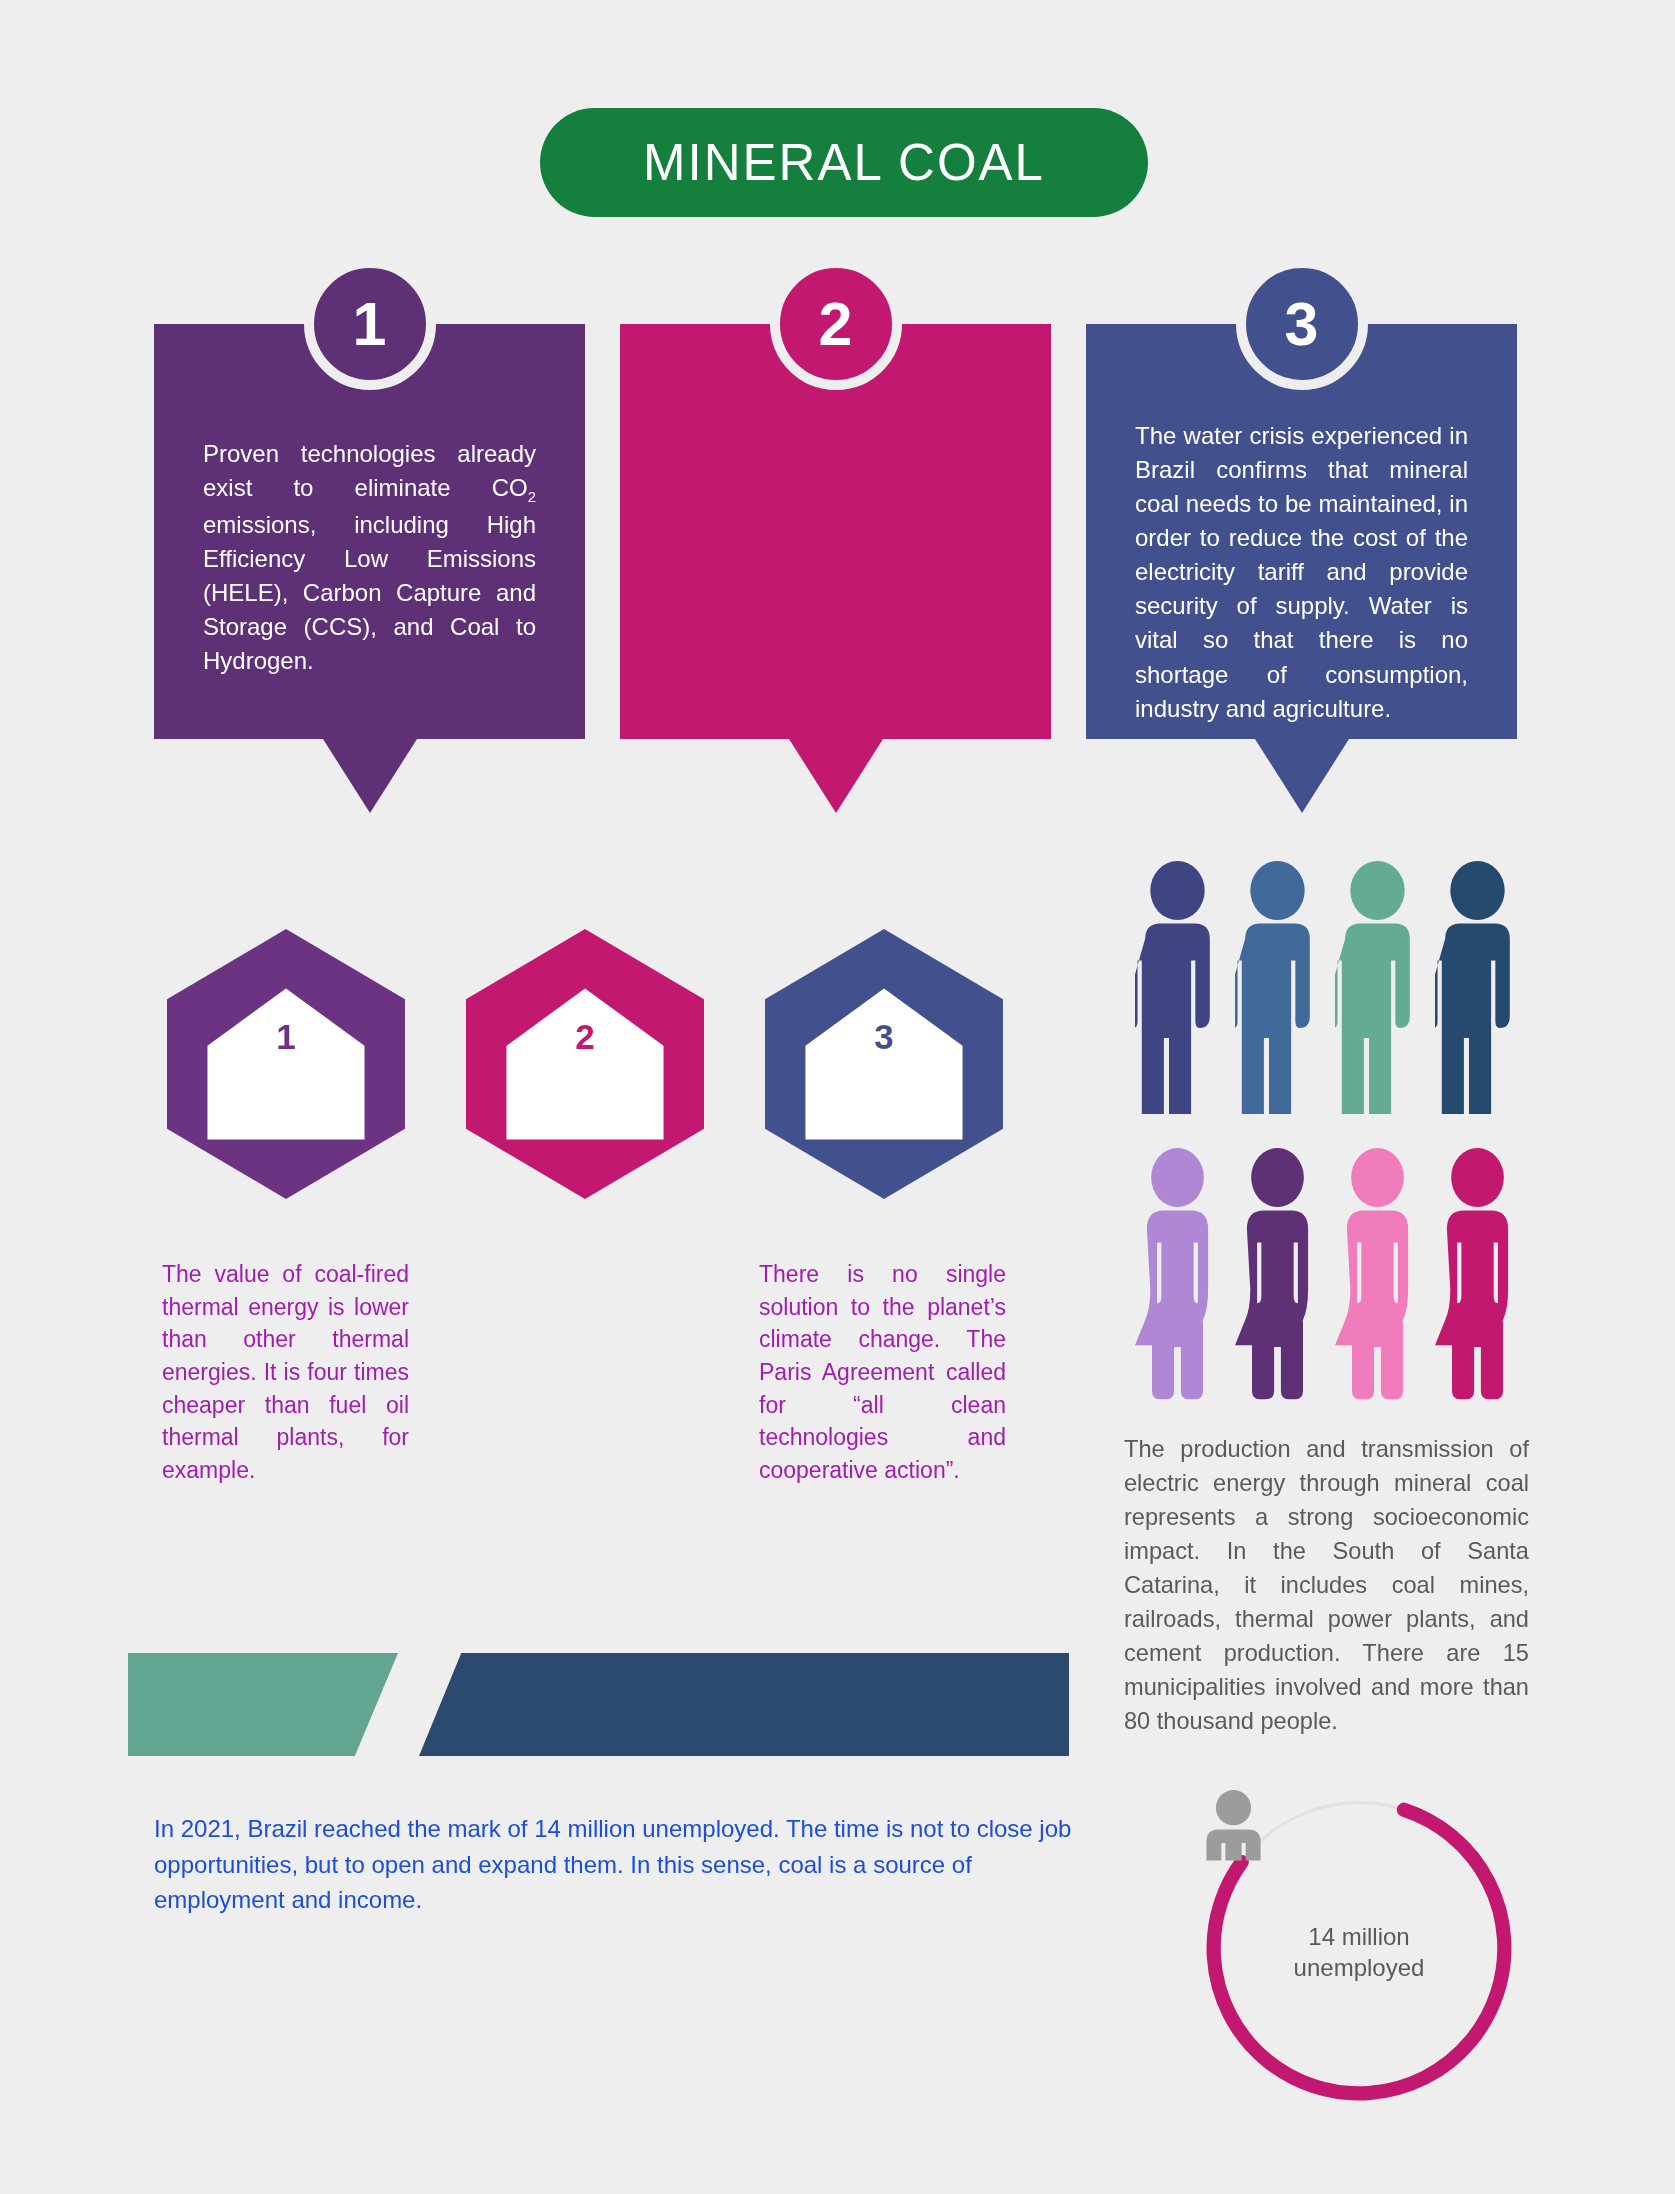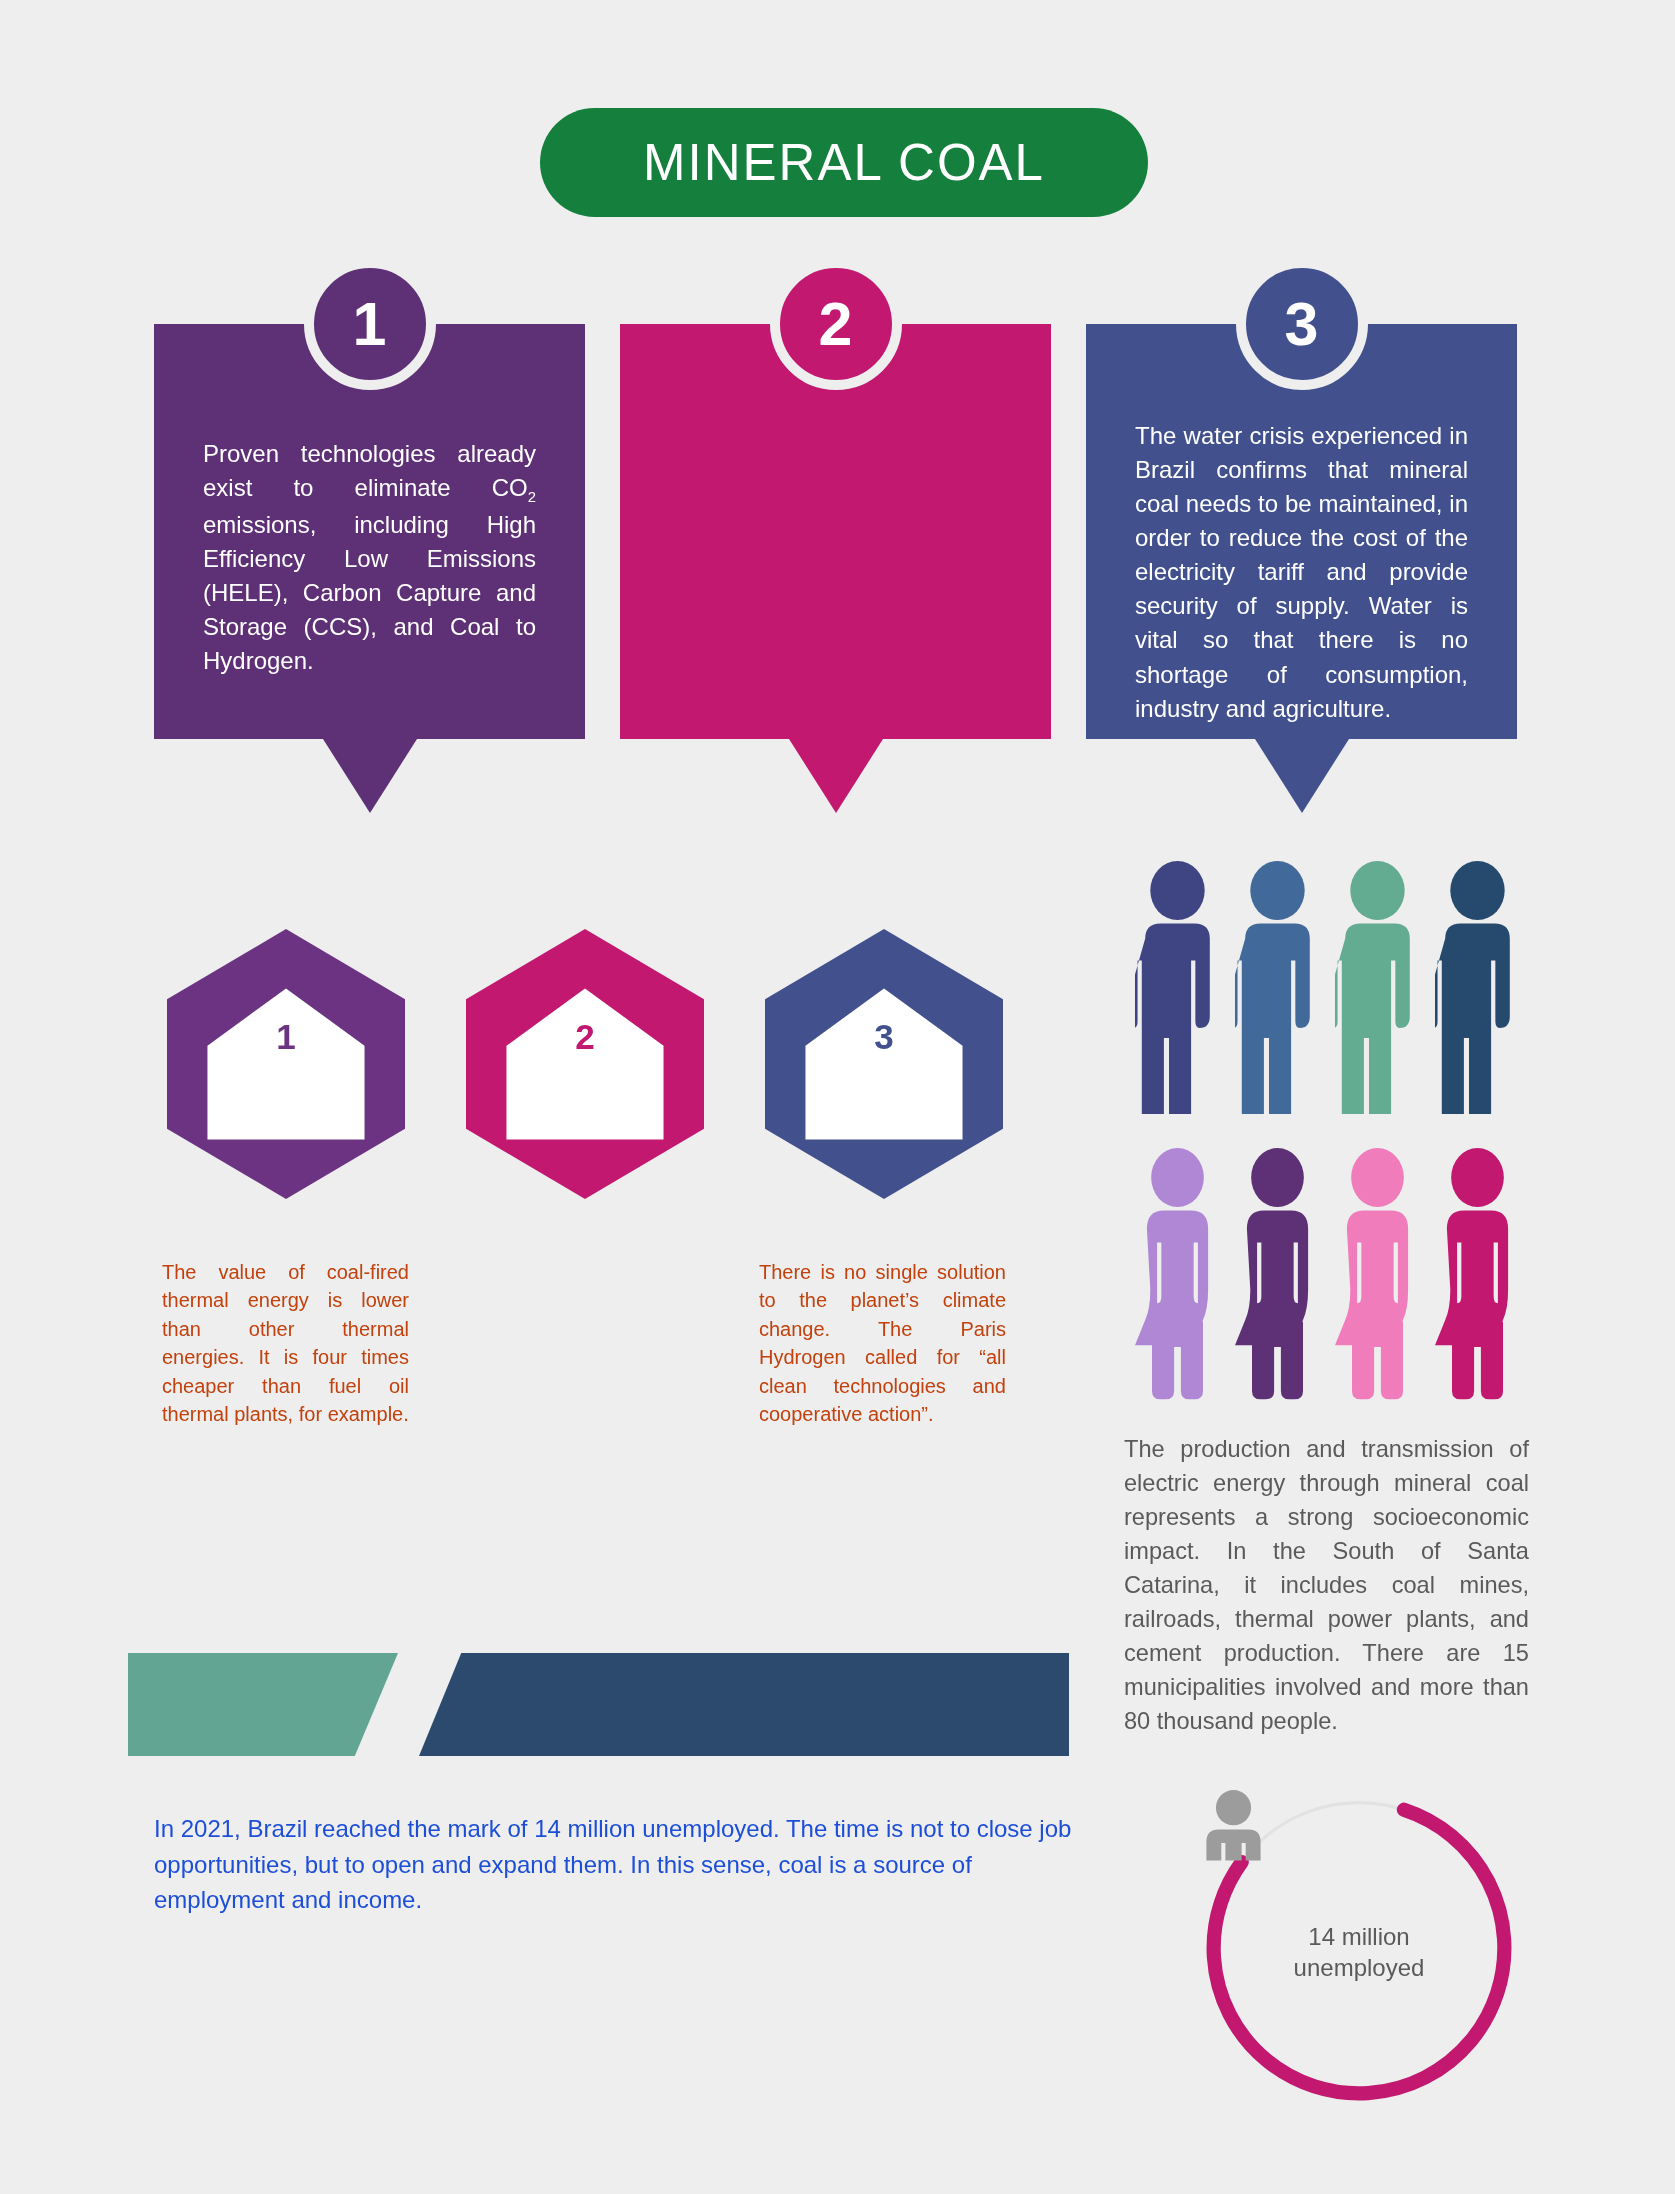--- a/index.html
+++ b/index.html
@@ -145,22 +145,22 @@
   #hex-2 .hex-num { color: #c2186f; }
   #hex-3 { left: 765px; top: 929px; }
   #hex-3 .hex-outer { background: #42518d; }
   #hex-3 .hex-num { color: #42518d; }
 
   
   .col-text {
     position: absolute;
     top: 1258px;
     width: 247px;
-    color: #c2410c;
-    font-size: 20px;
+    color: #a21caf;
+    font-size: 23px;
     line-height: 1.42;
     text-align: justify;
     text-justify: inter-word;
   }
   #col-1 { left: 162px; }
   #col-2 { left: 465px; }
   #col-3 { left: 759px; }
 
   
   #people-men  { position: absolute; left: 1135px; top: 861px; width: 385px; height: 253px; }
@@ -284,21 +284,21 @@
     </div>
   </div>
   <div id="hex-3" class="hex-wrap">
     <div class="hex-outer"></div>
     <div class="hex-inner">
       <span class="hex-num">3</span>
     </div>
   </div>
 
   <div id="col-1" class="col-text">The value of coal-fired thermal energy is lower than other thermal energies. It is four times cheaper than fuel oil thermal plants, for example.</div>
-  <div id="col-3" class="col-text">There is no single solution to the planet’s climate change. The Paris Hydrogen called for “all clean technologies and cooperative action”.</div>
+  <div id="col-3" class="col-text">There is no single solution to the planet’s climate change. The Paris Agreement called for “all clean technologies and cooperative action”.</div>
 
   <div id="people-men">
     <svg class="person" viewBox="0 0 100 300" preserveAspectRatio="none">
       <ellipse cx="50" cy="35" rx="32" ry="35" fill="#3f4482"></ellipse>
       <path d="M12 92 q0-18 18-18 h40 q18 0 18 18 v92 q0 14 -12 14 q-5 0 -5-8 v-72 h-5 v188 q0 10 -10 10 h-6 q-10 0 -10 -10 v-96 h-6 v96 q0 10 -10 10 h-6 q-10 0 -10 -10 v-188 h-5 v72 q0 8 -5 8 q-12 0 -12 -14 z" fill="#3f4482"></path>
     </svg>
     <svg class="person" viewBox="0 0 100 300" preserveAspectRatio="none">
       <ellipse cx="50" cy="35" rx="32" ry="35" fill="#41699a"></ellipse>
       <path d="M12 92 q0-18 18-18 h40 q18 0 18 18 v92 q0 14 -12 14 q-5 0 -5-8 v-72 h-5 v188 q0 10 -10 10 h-6 q-10 0 -10 -10 v-96 h-6 v96 q0 10 -10 10 h-6 q-10 0 -10 -10 v-188 h-5 v72 q0 8 -5 8 q-12 0 -12 -14 z" fill="#41699a"></path>
     </svg>

